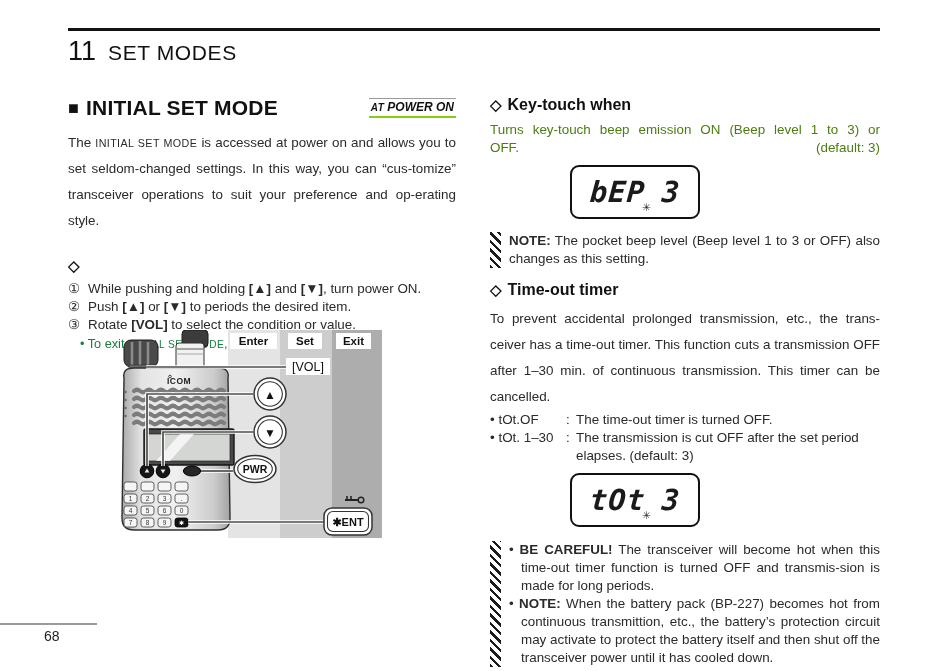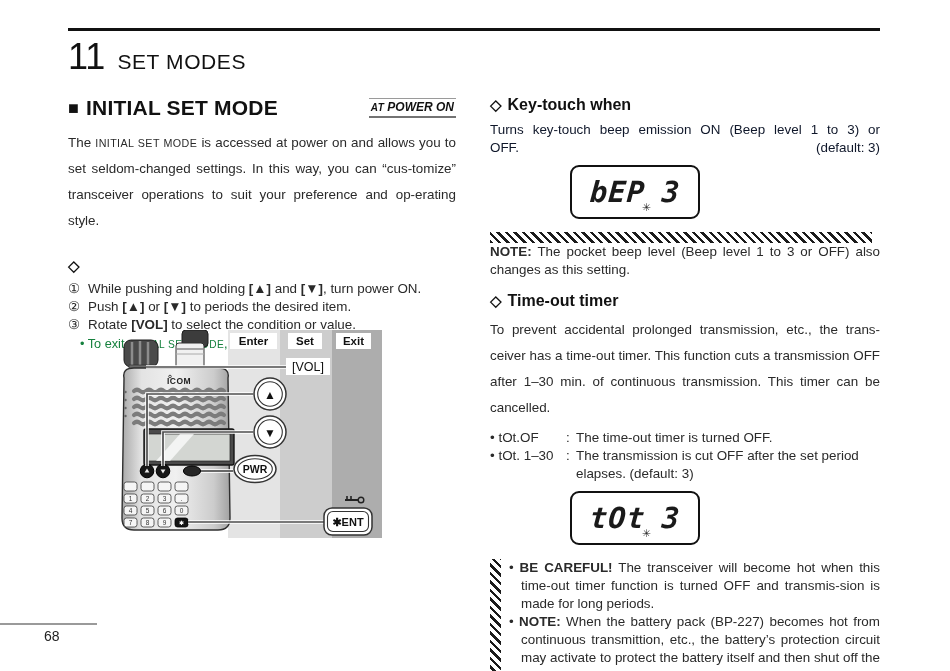--- a/index.html
+++ b/index.html
@@ -3,50 +3,50 @@
 <meta charset="utf-8">
 <style>
   html,body{margin:0;padding:0;}
   body{
     width:950px;height:671px;position:relative;background:#ffffff;
     font-family:"Liberation Sans", sans-serif;color:#222;
     -webkit-text-size-adjust:none;overflow:hidden;
   }
   .top-rule{position:absolute;left:68px;top:28px;width:812px;height:3px;background:#111;}
   .chapter{position:absolute;left:68px;top:36px;display:flex;align-items:baseline;gap:12px;}
-  .ch-num{font-size:36px;color:#111;}
+  .ch-num{font-size:27px;color:#111;}
   .ch-title{font-size:21px;letter-spacing:0.6px;color:#111;}
 
   .col{position:absolute;top:96px;}
   .col-left{left:68px;width:388px;}
   .col-right{left:490px;width:390px;}
 
   .h1-row{display:flex;align-items:flex-end;justify-content:space-between;}
   h1{margin:0;font-size:21px;font-weight:bold;color:#111;letter-spacing:0.2px;display:flex;align-items:center;gap:7px;}
   .sq{font-size:18px;line-height:1;}
   .badge{font-size:12px;font-weight:bold;font-style:italic;color:#111;
-    border-top:1px solid #9a9a9a;border-bottom:2px solid #737373;padding:1px 2px 2px 2px;margin-bottom:2px;white-space:nowrap;}
+    border-top:1px solid #9a9a9a;border-bottom:2px solid #84cc16;padding:1px 2px 2px 2px;margin-bottom:2px;white-space:nowrap;}
   .badge .sc{font-size:10px;}
 
   p.body{margin:10px 0 0 0;font-size:13.4px;line-height:26px;color:#2a2a2a;}
   .just{text-align:justify;}
   .sc{font-size:0.8em;letter-spacing:0.4px;}
   .b{font-weight:bold;}
 
   h2{margin:0;font-size:16px;font-weight:bold;color:#111;display:flex;gap:6px;align-items:baseline;}
   h2 .dia{font-size:15px;}
   .h2-left{margin-top:23px;}
 
   .steps{margin-top:5px;font-size:13.4px;line-height:18px;color:#2a2a2a;}
   .step{display:flex;gap:4px;}
   .stepnum{flex:0 0 16px;font-size:13.5px;}
   .substep{margin:2px 0 0 12px;font-size:12.7px;line-height:17px;color:#15803d;}
 
   
-  .p2{margin-top:7px;font-size:13.4px;line-height:18px;color:#0f172a;}
+  .p2{margin-top:7px;font-size:13.4px;line-height:18px;color:#4d7c0f;}
   .line-just{text-align:justify;text-align-last:justify;}
   .line-split{display:flex;justify-content:space-between;}
   .lcd{width:126px;height:50px;border:2.5px solid #111;border-radius:9px;background:#fff;
        margin:8px 0 0 80px;display:flex;align-items:center;justify-content:center;}
   .lcd-text{font-family:"DejaVu Sans Mono", monospace;font-weight:bold;font-style:italic;
        font-size:29px;color:#1a1a1a;letter-spacing:1px;transform:skewX(-4deg);}
   .lcd-blink{display:inline-block;font-size:14px;transform:translateY(9px);margin:0 1px 0 -2px;font-style:normal;}
   .lcd-val{margin-left:8px;}
 
   .notebox{display:flex;margin-top:12px;}
@@ -270,32 +270,32 @@
       <span>(default: 3)</span>
     </div>
   </div>
 
   <div class="lcd">
     <span class="lcd-text">
       <span>bEP</span><span class="lcd-blink">✳</span><span class="lcd-val">3</span>
     </span>
   </div>
 
-  <div class="notebox" style="margin-top:13px;flex-direction:column;">
+  <div class="notebox" style="margin-top:13px;">
     <div class="hatch"></div>
     <div class="notetext"><span class="b">NOTE:</span><span> The pocket beep level (Beep level 1 to 3 or OFF) also changes as this setting.</span></div>
   </div>
 
   <h2 style="margin-top:13px;">
     <span class="dia">◇</span>
     <span>Time-out timer</span>
   </h2>
   <p class="body just" style="margin-top:7px;">To prevent accidental prolonged transmission, etc., the trans-ceiver has a time-out timer. This function cuts a transmission OFF after 1–30 min. of continuous transmission. This timer can be cancelled.</p>
 
-  <div style="margin-top:8px;">
+  <div style="margin-top:1px;">
     <div class="defrow">
       <span class="defterm">• tOt.OF</span>
       <span class="defsep">:</span>
       <span class="defdesc">The time-out timer is turned OFF.</span>
     </div>
     <div class="defrow">
       <span class="defterm">• tOt. 1–30</span>
       <span class="defsep">:</span>
       <span class="defdesc">The transmission is cut OFF after the set period elapses. (default: 3)</span>
     </div>

